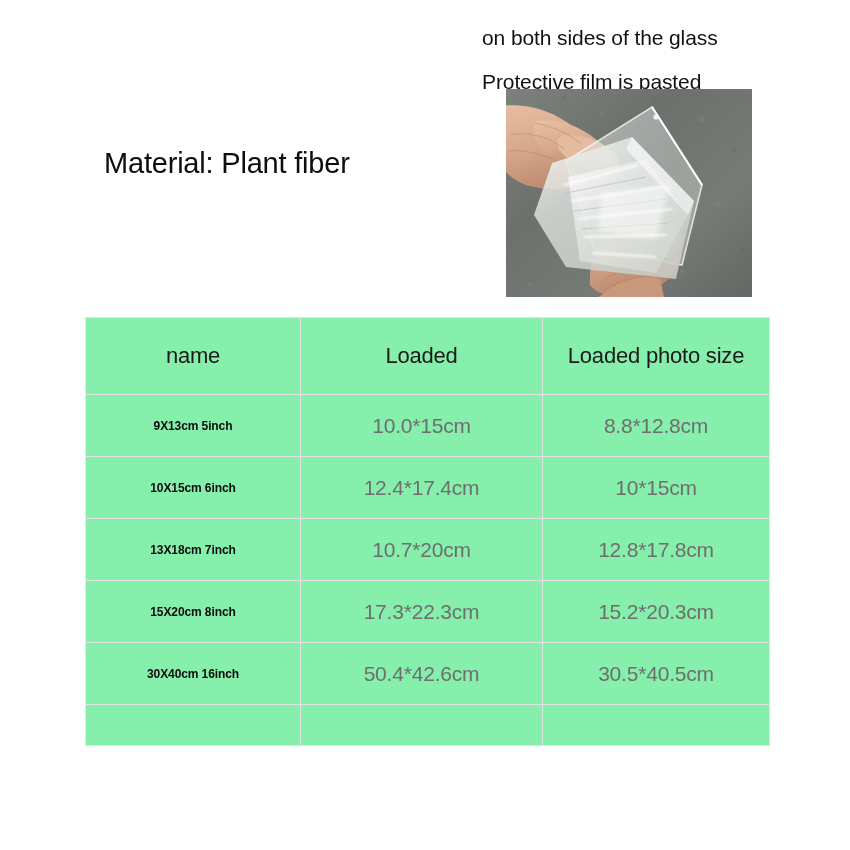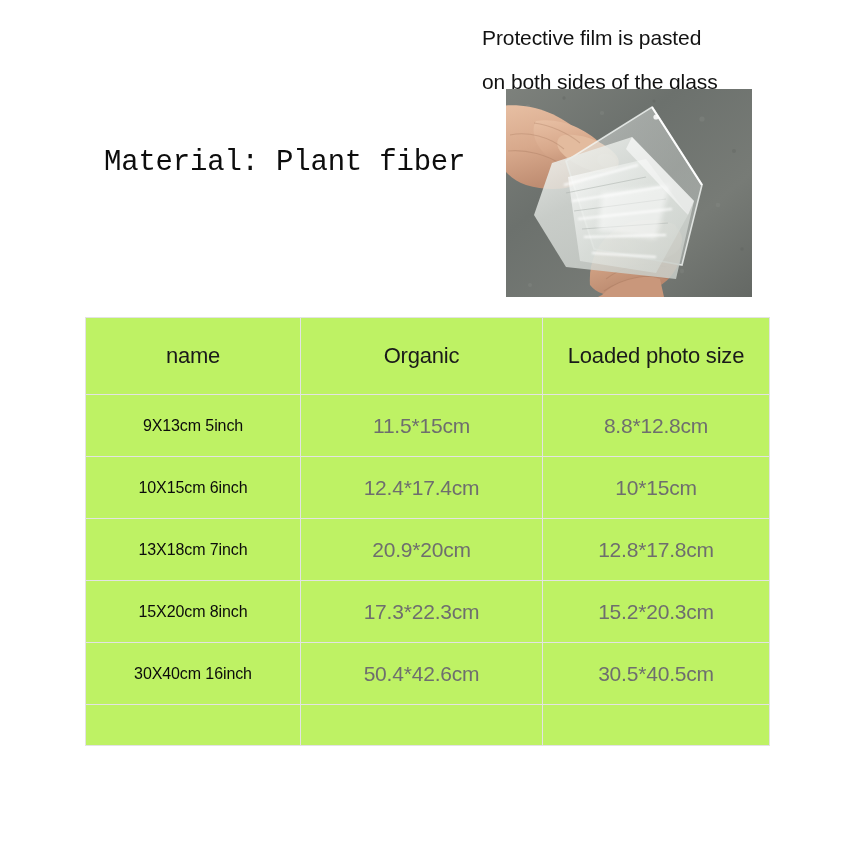--- a/index.html
+++ b/index.html
@@ -43,21 +43,20 @@
     background: #6f7471;
   }
   #photo svg { display: block; }
 
   
   #spec-block {
     position: absolute;
     left: 104px;
     top: 132px;
     width: 390px;
-    font-family: Liberation Mono, monospace;
   }
   #spec-block .spec-line {
     font-size: 29px;
     line-height: 62px;
     color: #0d0d0d;
     white-space: nowrap;
     letter-spacing: -0.2px;
   }
 
   
@@ -73,56 +72,56 @@
   #size-table col.c1 { width: 215px; }
   #size-table col.c2 { width: 242px; }
   #size-table col.c3 { width: 227px; }
 
   #size-table th,
   #size-table td {
     border: 1px solid #e3e3e3;
     padding: 0;
     text-align: center;
     vertical-align: middle;
-    background: #bef264;
+    background: #86efac;
   }
   #size-table thead th {
     height: 76px;
     font-weight: normal;
     font-size: 22px;
     color: #1a1a1a;
     letter-spacing: -0.2px;
   }
   #size-table tbody td {
     height: 61px;
   }
   #size-table tbody td.cell-name {
-    font-size: 16px;
-    font-weight: normal;
+    font-size: 12px;
+    font-weight: bold;
     color: #0b0b0b;
     letter-spacing: -0.1px;
   }
   #size-table tbody td.cell-dim {
     font-size: 21px;
     font-weight: normal;
     color: #6e6e6e;
     letter-spacing: -0.2px;
     white-space: pre;
   }
   
   #size-table tbody tr.partial td {
     height: 40px;
   }
 </style>
 </head>
 <body>
 
 <div id="caption">
+  <div class="cap-line">on both sides of the glass</div>
   <div class="cap-line">Protective film is pasted</div>
-  <div class="cap-line">on both sides of the glass</div>
 </div>
 
 <div id="photo">
   <svg width="246" height="208" viewBox="0 0 246 208" xmlns="http://www.w3.org/2000/svg">
     <defs>
       <linearGradient id="concrete" x1="0" y1="0" x2="1" y2="1">
         <stop offset="0%" stop-color="#7d817c"></stop>
         <stop offset="35%" stop-color="#6c716d"></stop>
         <stop offset="70%" stop-color="#777b76"></stop>
         <stop offset="100%" stop-color="#646864"></stop>
@@ -238,38 +237,38 @@
 
 <table id="size-table">
   <colgroup>
     <col class="c1">
       <col class="c2">
       <col class="c3">
   </colgroup>
   <thead>
     <tr>
       <th>name</th>
-      <th>Organic</th>
+      <th>Loaded</th>
       <th>Loaded photo size</th>
     </tr>
   </thead>
   <tbody>
     <tr>
       <td class="cell-name">9X13cm  5inch</td>
-      <td class="cell-dim">11.5*15cm</td>
+      <td class="cell-dim">10.0*15cm</td>
       <td class="cell-dim">8.8*12.8cm</td>
     </tr>
     <tr>
       <td class="cell-name">10X15cm 6inch</td>
       <td class="cell-dim">12.4*17.4cm</td>
       <td class="cell-dim">10*15cm</td>
     </tr>
     <tr>
       <td class="cell-name">13X18cm 7inch</td>
-      <td class="cell-dim">20.9*20cm</td>
+      <td class="cell-dim">10.7*20cm</td>
       <td class="cell-dim">12.8*17.8cm</td>
     </tr>
     <tr>
       <td class="cell-name">15X20cm 8inch</td>
       <td class="cell-dim">17.3*22.3cm</td>
       <td class="cell-dim">15.2*20.3cm</td>
     </tr>
     <tr>
       <td class="cell-name">30X40cm 16inch</td>
       <td class="cell-dim">50.4*42.6cm</td>

